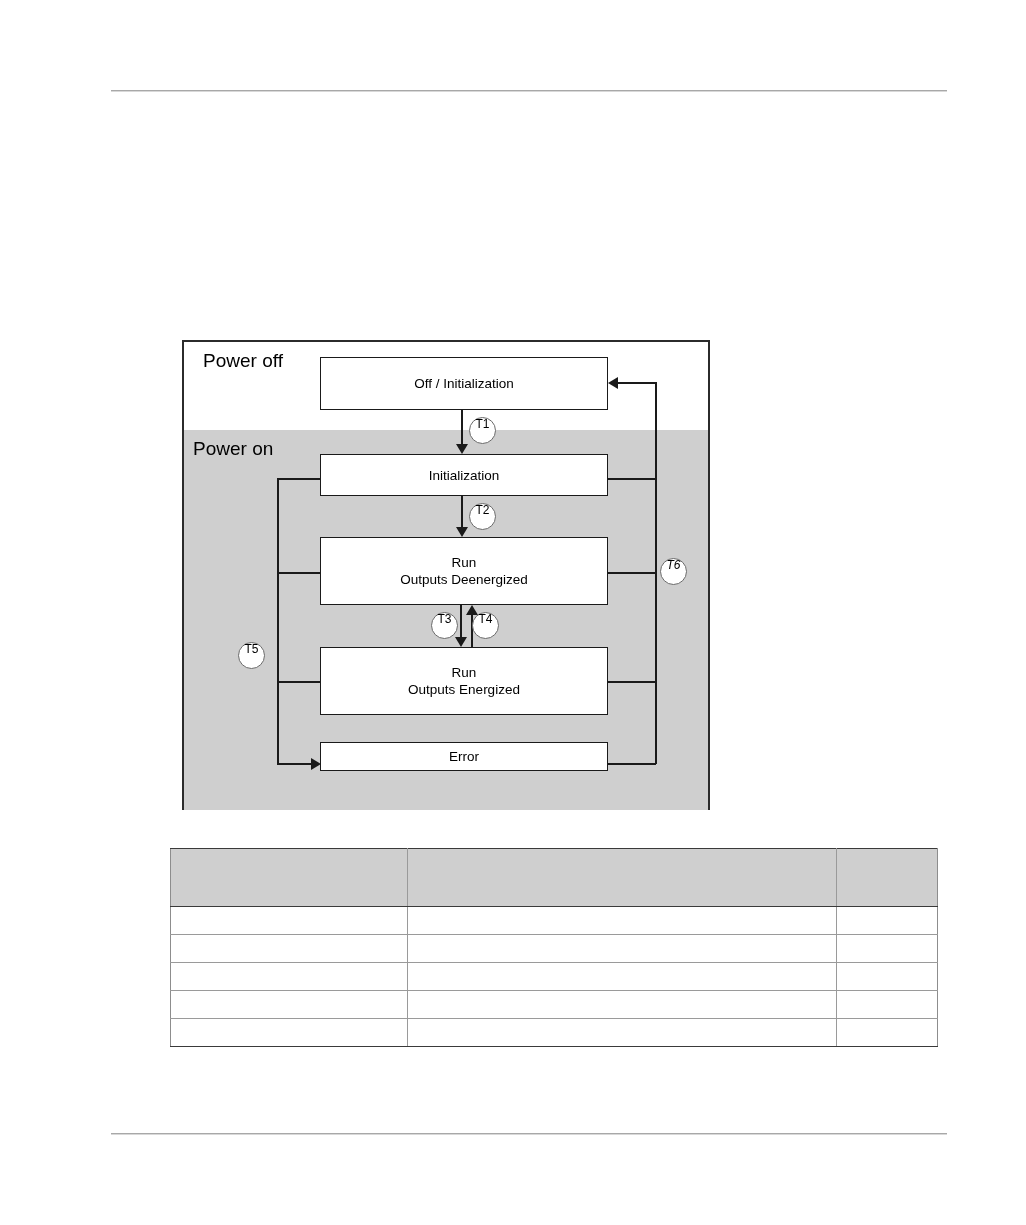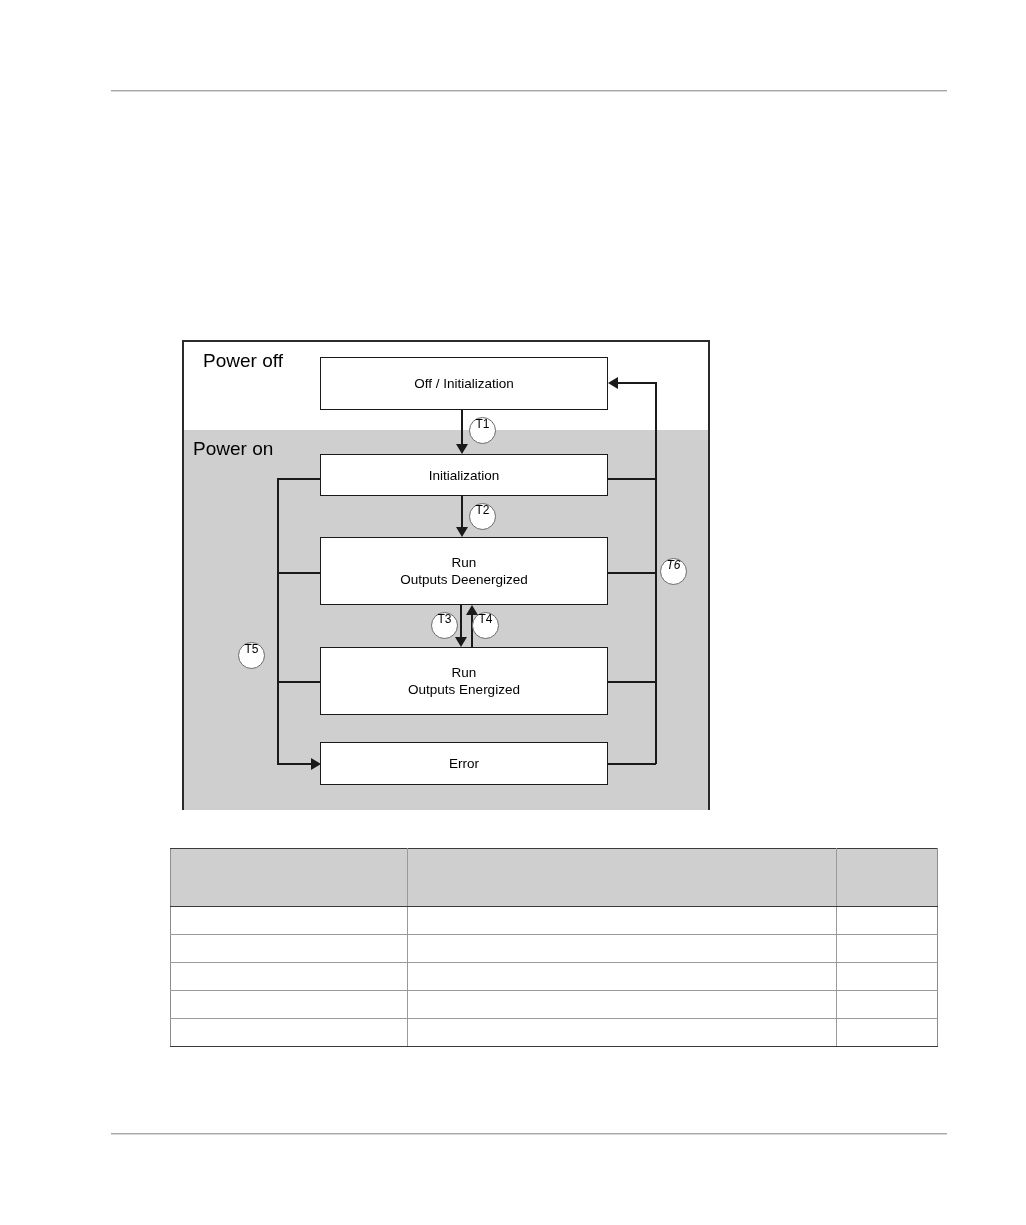--- a/index.html
+++ b/index.html
@@ -192,21 +192,21 @@
   <div class="state-box" style="left:136px; top:195px; width:288px; height:68px;">
     <span>Run</span>
     <span>Outputs Deenergized</span>
   </div>
 
   <div class="state-box" style="left:136px; top:305px; width:288px; height:68px;">
     <span>Run</span>
     <span>Outputs Energized</span>
   </div>
 
-  <div class="state-box" style="left:136px; top:400px; width:288px; height:43px;">
+  <div class="state-box" style="left:136px; top:400px; width:288px; height:29px;">
     <span>Error</span>
   </div>
 
   <div class="ln v" style="left:277px; top:68px; height:36px;"></div>
   <div class="arrow down" style="left:272px; top:102px;"></div>
   <div class="t-badge" style="left:285px; top:75px;">
     <span>T1</span>
   </div>
 
   <div class="ln v" style="left:277px; top:154px; height:32px;"></div>

